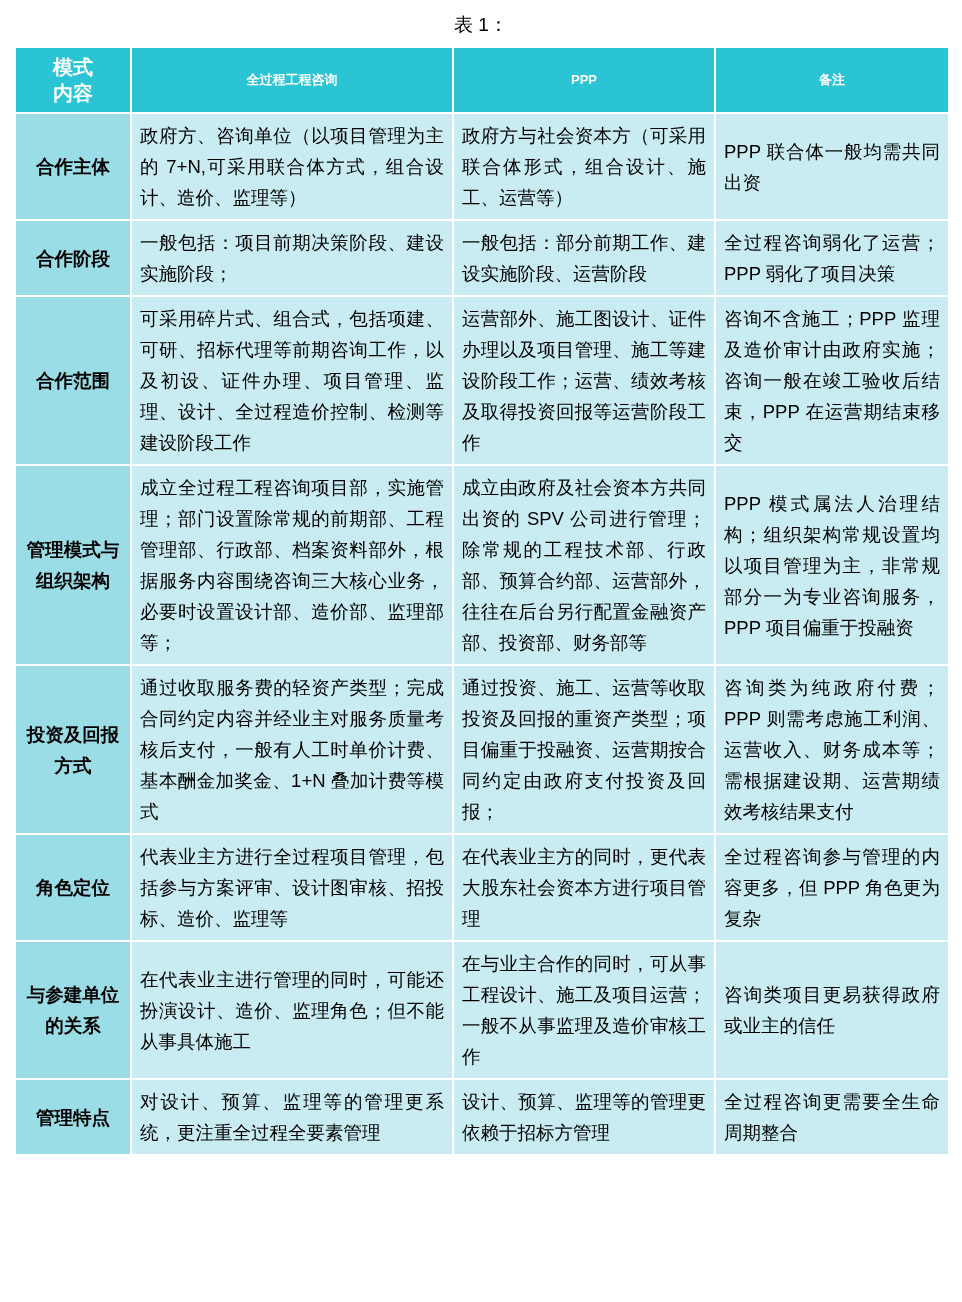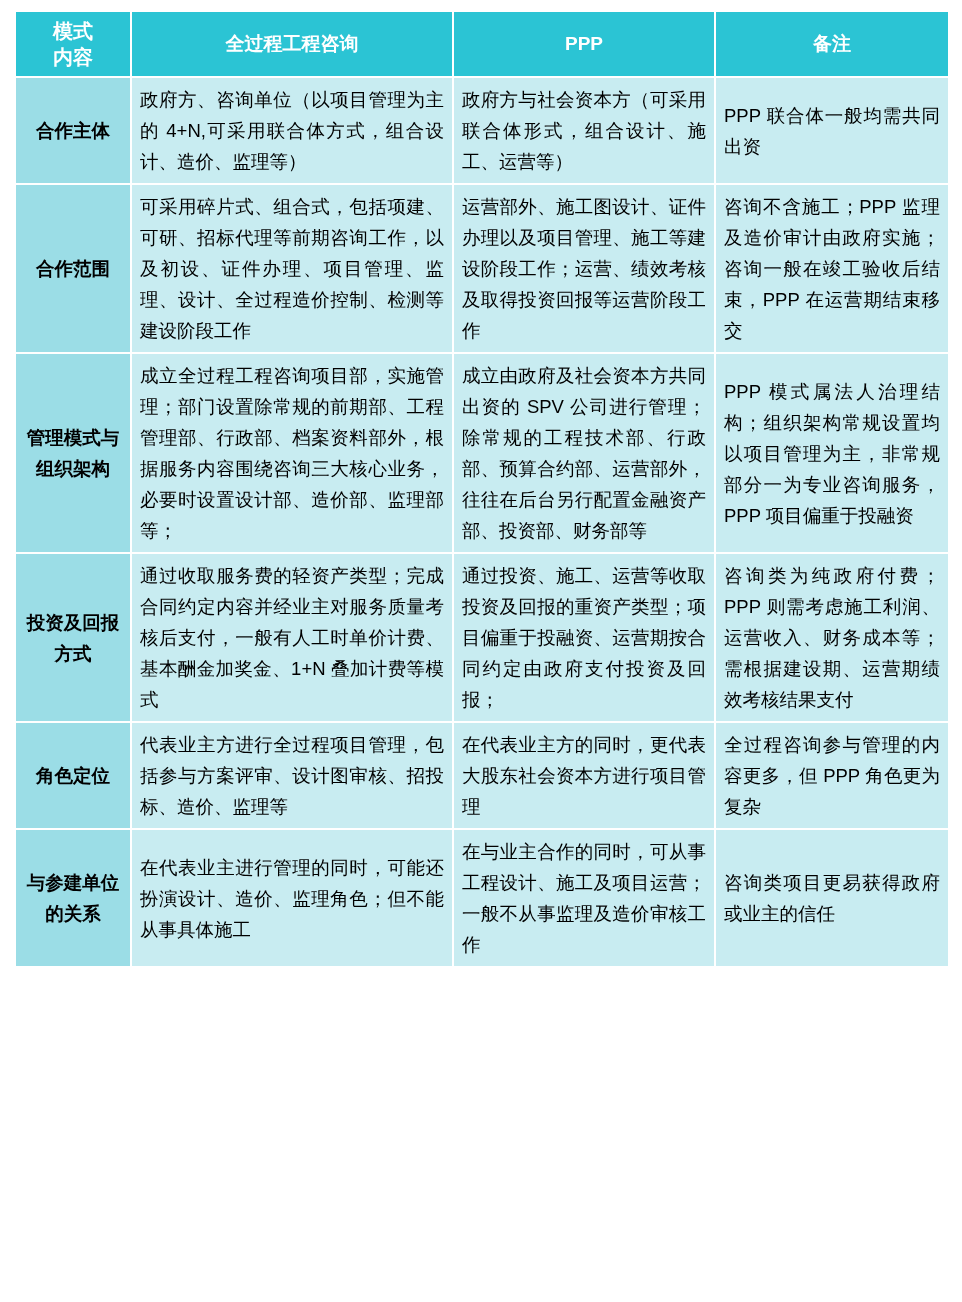--- a/index.html
+++ b/index.html
@@ -41,21 +41,21 @@
     line-height: 31px;
     padding: 6px 8px;
     box-sizing: border-box;
   }
   
   tr.head th {
     background: #2bc4d4;
     color: #ffffff;
     font-weight: bold;
     text-align: center;
-    font-size: 19px;
+    font-size: 13px;
     line-height: 30px;
     padding: 8px 6px;
   }
   tr.head th.corner {
     font-size: 20px;
     line-height: 26px;
     padding: 6px 4px;
   }
   tr.head th.corner .l1 { display:block; }
   tr.head th.corner .l2 { display:block;text-align:center; }
@@ -78,20 +78,21 @@
     display: block;
     white-space: pre-wrap;
   }
   tr.r-last td { border-bottom: 2px solid #ffffff; }
 </style>
 </head>
 <body>
 
 <div class="page">
 
+  <div class="caption">表 1：</div>
 
   <table class="cmp">
     <colgroup>
       <col class="c0">
         <col class="c1">
         <col class="c2">
         <col class="c3">
     </colgroup>
     <thead>
       <tr class="head">
@@ -101,30 +102,42 @@
         </th>
         <th>全过程工程咨询</th>
         <th>PPP</th>
         <th>备注</th>
       </tr>
     </thead>
     <tbody>
       <tr>
         <td class="rowhead">合作主体</td>
         <td class="cell">
-            <span class="cell-inner">政府方、咨询单位（以项目管理为主的 4+N,可采用联合体方式，组合设计、造价、监理等）</span>
+            <span class="cell-inner">政府方、咨询单位（以项目管理为主的 7+N,可采用联合体方式，组合设计、造价、监理等）</span>
           </td>
         <td class="cell">
             <span class="cell-inner">政府方与社会资本方（可采用联合体形式，组合设计、施工、运营等）</span>
           </td>
         <td class="cell">
             <span class="cell-inner">PPP 联合体一般均需共同出资</span>
           </td>
       </tr>
       <tr>
+        <td class="rowhead">合作阶段</td>
+        <td class="cell">
+            <span class="cell-inner">一般包括：项目前期决策阶段、建设实施阶段；</span>
+          </td>
+        <td class="cell">
+            <span class="cell-inner">一般包括：部分前期工作、建设实施阶段、运营阶段</span>
+          </td>
+        <td class="cell">
+            <span class="cell-inner">全过程咨询弱化了运营；PPP 弱化了项目决策</span>
+          </td>
+      </tr>
+      <tr>
         <td class="rowhead">合作范围</td>
         <td class="cell">
             <span class="cell-inner">可采用碎片式、组合式，包括项建、可研、招标代理等前期咨询工作，以及初设、证件办理、项目管理、监理、设计、全过程造价控制、检测等建设阶段工作</span>
           </td>
         <td class="cell">
             <span class="cell-inner">运营部外、施工图设计、证件办理以及项目管理、施工等建设阶段工作；运营、绩效考核及取得投资回报等运营阶段工作</span>
           </td>
         <td class="cell">
             <span class="cell-inner">咨询不含施工；PPP 监理及造价审计由政府实施；咨询一般在竣工验收后结束，PPP 在运营期结束移交</span>
           </td>
@@ -168,18 +181,30 @@
       <tr>
         <td class="rowhead">与参建单位的关系</td>
         <td class="cell">
             <span class="cell-inner">在代表业主进行管理的同时，可能还扮演设计、造价、监理角色；但不能从事具体施工</span>
           </td>
         <td class="cell">
             <span class="cell-inner">在与业主合作的同时，可从事工程设计、施工及项目运营；一般不从事监理及造价审核工作</span>
           </td>
         <td class="cell">
             <span class="cell-inner">咨询类项目更易获得政府或业主的信任</span>
+          </td>
+      </tr>
+      <tr class="r-last">
+        <td class="rowhead">管理特点</td>
+        <td class="cell">
+            <span class="cell-inner">对设计、预算、监理等的管理更系统，更注重全过程全要素管理</span>
+          </td>
+        <td class="cell">
+            <span class="cell-inner">设计、预算、监理等的管理更依赖于招标方管理</span>
+          </td>
+        <td class="cell">
+            <span class="cell-inner">全过程咨询更需要全生命周期整合</span>
           </td>
       </tr>
     </tbody>
   </table>
 
 </div>
 
 </body></html>

